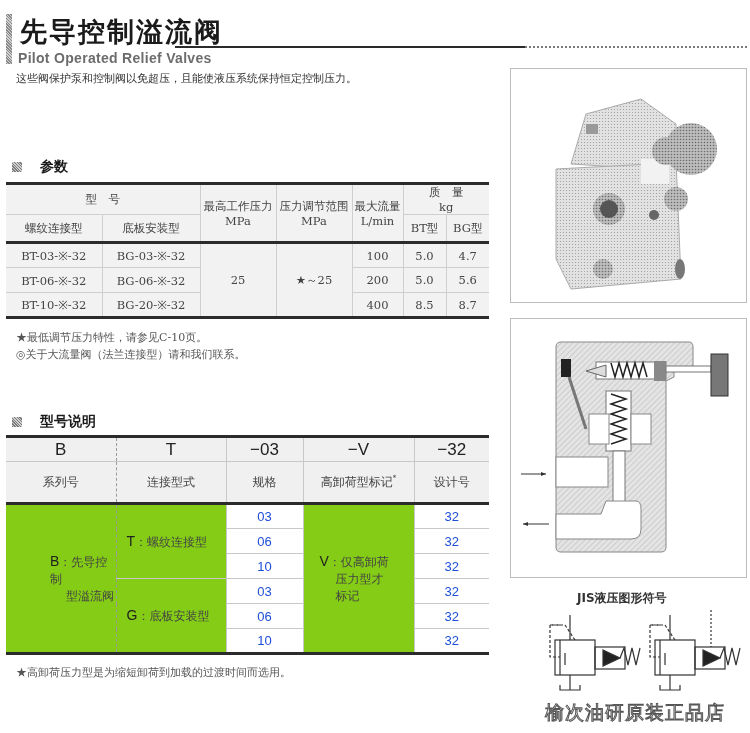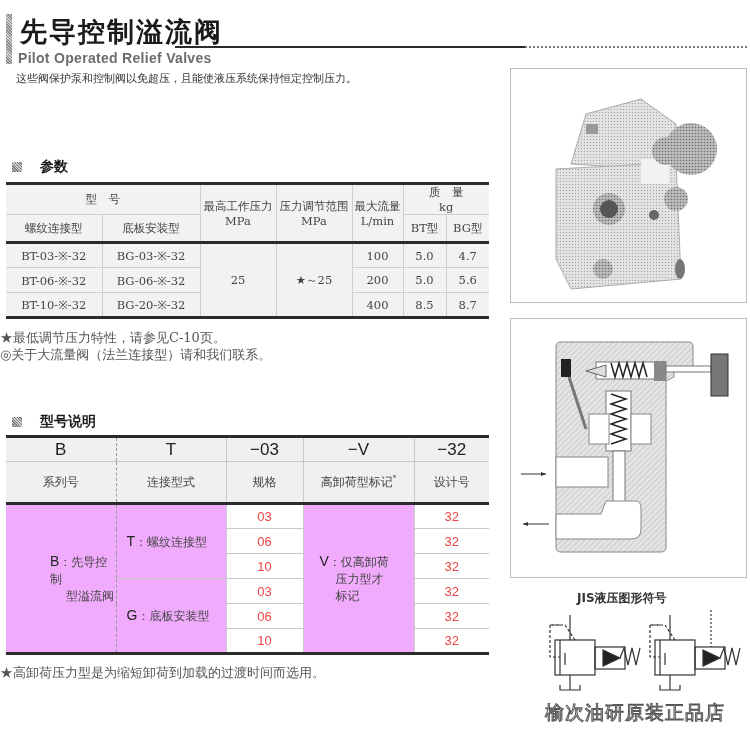--- a/index.html
+++ b/index.html
@@ -32,32 +32,32 @@
   .params td, .params th { border: 1px solid #cfcfcf; text-align: center; font-weight: normal; vertical-align: middle; }
   .params thead tr:first-child th { border-top: 3px solid #2b2b2b; }
   .params thead tr:last-child th, .params thead th.tall { border-bottom: 3px solid #2b2b2b; }
   .params tbody tr:last-child td { border-bottom: 3px solid #2b2b2b; }
   .params tbody td.span { border-bottom: 3px solid #2b2b2b; }
   .params td, .params th { background: #f2f2f2; }
   .params tbody td { height: 25px; }
   .params .l { border-left: none; }
   .params .r { border-right: none; }
 
-  .note { position: absolute; left: 0; font-size: 13px; color: #555; line-height: 17px; }
+  .note { position: absolute; left: 16px; font-size: 11px; color: #555; line-height: 17px; }
 
   
   .model { position: absolute; left: 6px; top: 435px; width: 483px; background: #f0f0f0; color: #444; }
   .model td { border: 1px solid #c8c8c8; text-align: center; vertical-align: middle; font-size: 12px; }
   .model tr.codes td { font-family: "Liberation Sans", sans-serif; font-size: 17px; height: 25px; color: #222;
     border-top: 3px solid #2b2b2b; }
   .model tr.names td { height: 42px; font-size: 12px; border-bottom: 3px solid #2b2b2b; }
   .model tr.last td { border-bottom: 3px solid #2b2b2b; }
   .model td.dash { border-right: 1px dashed #9a9a9a; border-left: 1px dashed #9a9a9a; }
-  .model td.num { font-family: "Liberation Sans", sans-serif; font-size: 13px; height: 25px; color: #ef4444; background: #fff; margin-top: 16px; }
-  .model td.desc { background: #f0abfc; font-size: 12px; }
+  .model td.num { font-family: "Liberation Sans", sans-serif; font-size: 13px; height: 25px; color: #1d4ed8; background: #fff; margin-top: 16px; }
+  .model td.desc { background: #84cc16; font-size: 12px; }
   .model td.desc b { font-family: "Liberation Sans", sans-serif; font-weight: normal; font-size: 14px; color:#222; }
   .model td.l { border-left: none; }
   .model td.r { border-right: none; }
   .sup { font-size: 7px; vertical-align: top; }
 
   
   .photo-box { position: absolute; left: 510px; top: 68px; width: 237px; height: 235px; border: 1px solid #bdbdbd; background: #fff; }
   .cut-box { position: absolute; left: 510px; top: 318px; width: 237px; height: 260px; border: 1px solid #bdbdbd; background: #fff; }
   .jis-title { position: absolute; left: 577px; top: 590px; font-family: "DejaVu Sans", sans-serif; font-weight: bold;
     font-size: 12px; color: #333; }

